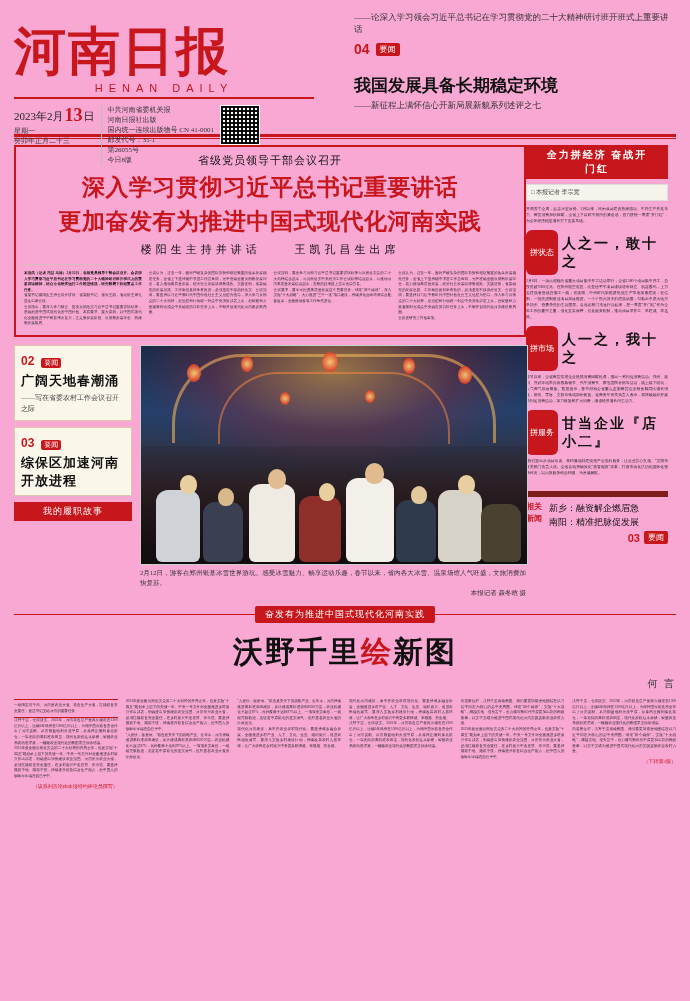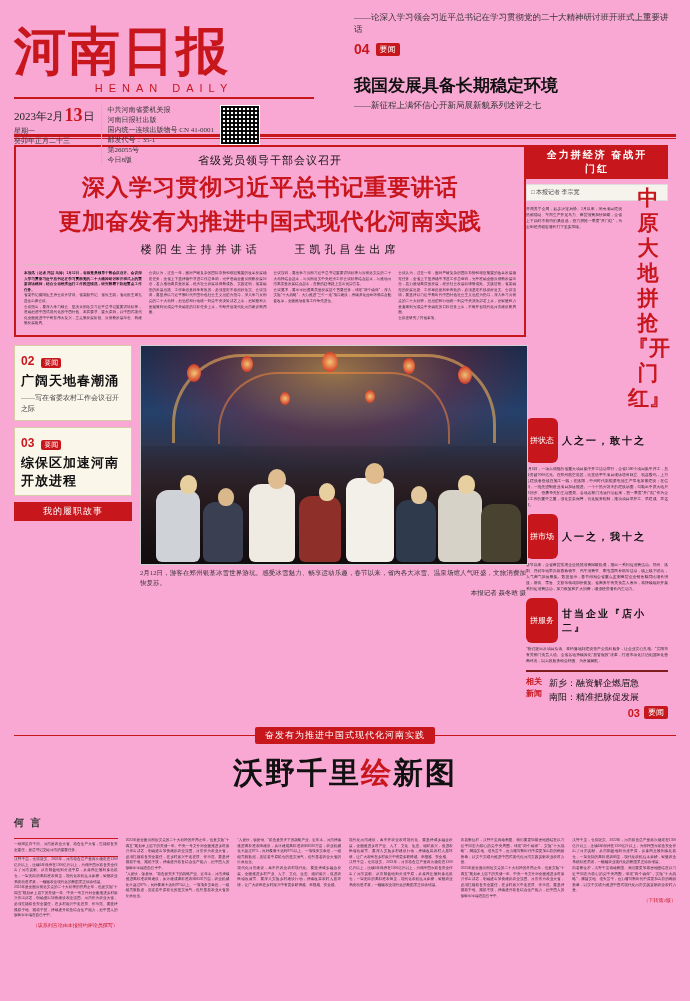--- a/index.html
+++ b/index.html
@@ -103,36 +103,36 @@
 
   
   .rc-banner{background:#c8161d;color:#fff;text-align:center;font-size:10px;padding:3px 16px;letter-spacing:2px;font-weight:bold;}
   .rc-vert{
     float:right;width:40px;text-align:center;color:#c8161d;font-weight:bold;
     font-size:21px;line-height:25px;margin:6px 0 2px 6px;font-family:"DejaVu Serif",serif;
   }
   .rc-note{border:1px solid #ddd;background:#f6f3ec;font-size:6px;color:#444;padding:3px 4px;line-height:9px;margin:5px 0;}
   .subhead{display:flex;align-items:center;gap:4px;margin:6px 0 3px 0;}
   .subhead .tagred{background:#c8161d;color:#fff;font-size:8px;padding:17px 4px;border-radius:6px;white-space:nowrap;}
-  .subhead .stext{font-size:10px;color:#111;font-weight:bold;letter-spacing:2px;}
+  .subhead .stext{font-size:14px;color:#111;font-weight:bold;letter-spacing:2px;}
   .rc-body{font-size:3.8px;line-height:6px;color:#2a2a2a;text-align:justify;word-break:break-all;}
-  .rc-rel{border-top:2px solid #7f1d1d;margin-top:6px;padding-top:4px;display:flex;gap:5px;align-items:flex-start;}
+  .rc-rel{border-top:6px solid #7f1d1d;margin-top:15px;padding-top:4px;display:flex;gap:5px;align-items:flex-start;}
   .rel-tag{font-size:8px;color:#c8161d;font-weight:bold;line-height:12px;width:18px;}
   .rel-lines{flex:1;font-size:9px;color:#111;line-height:14px;}
   .rel-foot{display:flex;align-items:center;justify-content:flex-end;gap:4px;margin-top:2px;}
 
   
   .bottom{margin:8px 14px 0 14px;}
   .bt-ribbon{position:relative;height:16px;}
   .bt-ribbon .line{position:absolute;top:8px;left:0;right:0;height:1px;background:#c8161d;}
   .bt-ribbon .lbl{position:absolute;left:50%;transform:translateX(-50%);top:0;background:#c8161d;color:#fff;
      font-size:9px;padding:2px 10px;letter-spacing:1px;border-radius:2px;white-space:nowrap;}
   .bt-title{text-align:center;font-size:30px;font-weight:bold;color:#111;letter-spacing:2px;margin-top:10px;font-family:"DejaVu Serif",serif;}
   .bt-title em{color:#c8161d;font-style:normal;}
-  .bt-author{text-align:left;font-size:10px;color:#333;margin-top:22px;letter-spacing:2px;font-weight:bold;}
+  .bt-author{text-align:right;font-size:10px;color:#333;margin-top:4px;letter-spacing:2px;}
   .bt-cols{display:flex;gap:8px;margin-top:8px;}
   .bt-cols .bc{flex:1;}
   .bt-note{border-top:1px solid #c8161d;border-bottom:1px solid #c8161d;font-size:3.6px;line-height:5.6px;padding:3px 0;color:#2a2a2a;text-align:justify;word-break:break-all;}
   .more{font-size:5px;color:#c8161d;text-align:right;margin-top:3px;}
 </style>
 </head>
 <body>
 
 <div class="page">
 
@@ -265,21 +265,20 @@
             <div class="coat" style="left:88%;bottom:2px;width:40px;height:58px;background:#4a4230;"></div>
           </div>
           <div class="photo-cap">2月12日，游客在郑州银基冰雪世界游玩。感受冰雪魅力、畅享运动乐趣，春节以来，省内各大冰雪、温泉场馆人气旺盛，文旅消费加快复苏。</div>
           <div class="cap-credit">本报记者 聂冬晗 摄</div>
         </div>
       </div>
     </div>
 
     <div class="col-right">
       <div class="rc-banner">全力拼经济 奋战开门红</div>
-      <div class="rc-vert">中原大地拼抢『开门红』</div>
       <div class="rc-note">□ 本报记者 李宗宽</div>
       <div class="rc-body">开局关乎全局，起步决定后势。2月以来，河南项目建设热潮涌动、车间生产开足马力、商贸消费加快回暖，全省上下以时不我待的紧迫感，奋力拼抢一季度"开门红"，为全年经济稳定增长打下坚实基础。</div>
       <div style="clear:both"></div>
 
       <div class="subhead">
         <span class="tagred">拼状态</span>
         <span class="stext">人之一，敢十之</span>
       </div>
       <div class="rc-body">2月6日，一场高规格的省重大项目集中开工活动举行，全省1380个项目集中开工，总投资超7000亿元。在郑州航空港区，比亚迪整车项目现场塔吊林立、机器轰鸣，上万名建设者奋战在施工一线；在洛阳，中州时代新能源电池生产基地加紧建设；在信阳，一批先进制造业项目加速推进。一个个热火朝天的建设场面，勾勒出中原大地只争朝夕、奋勇争先的生动图景。各地各部门迅速行动起来，把一季度"开门红"作为全年工作的重中之重，强化要素保障，优化服务机制，推动项目早开工、早建成、早达效。</div>
 

